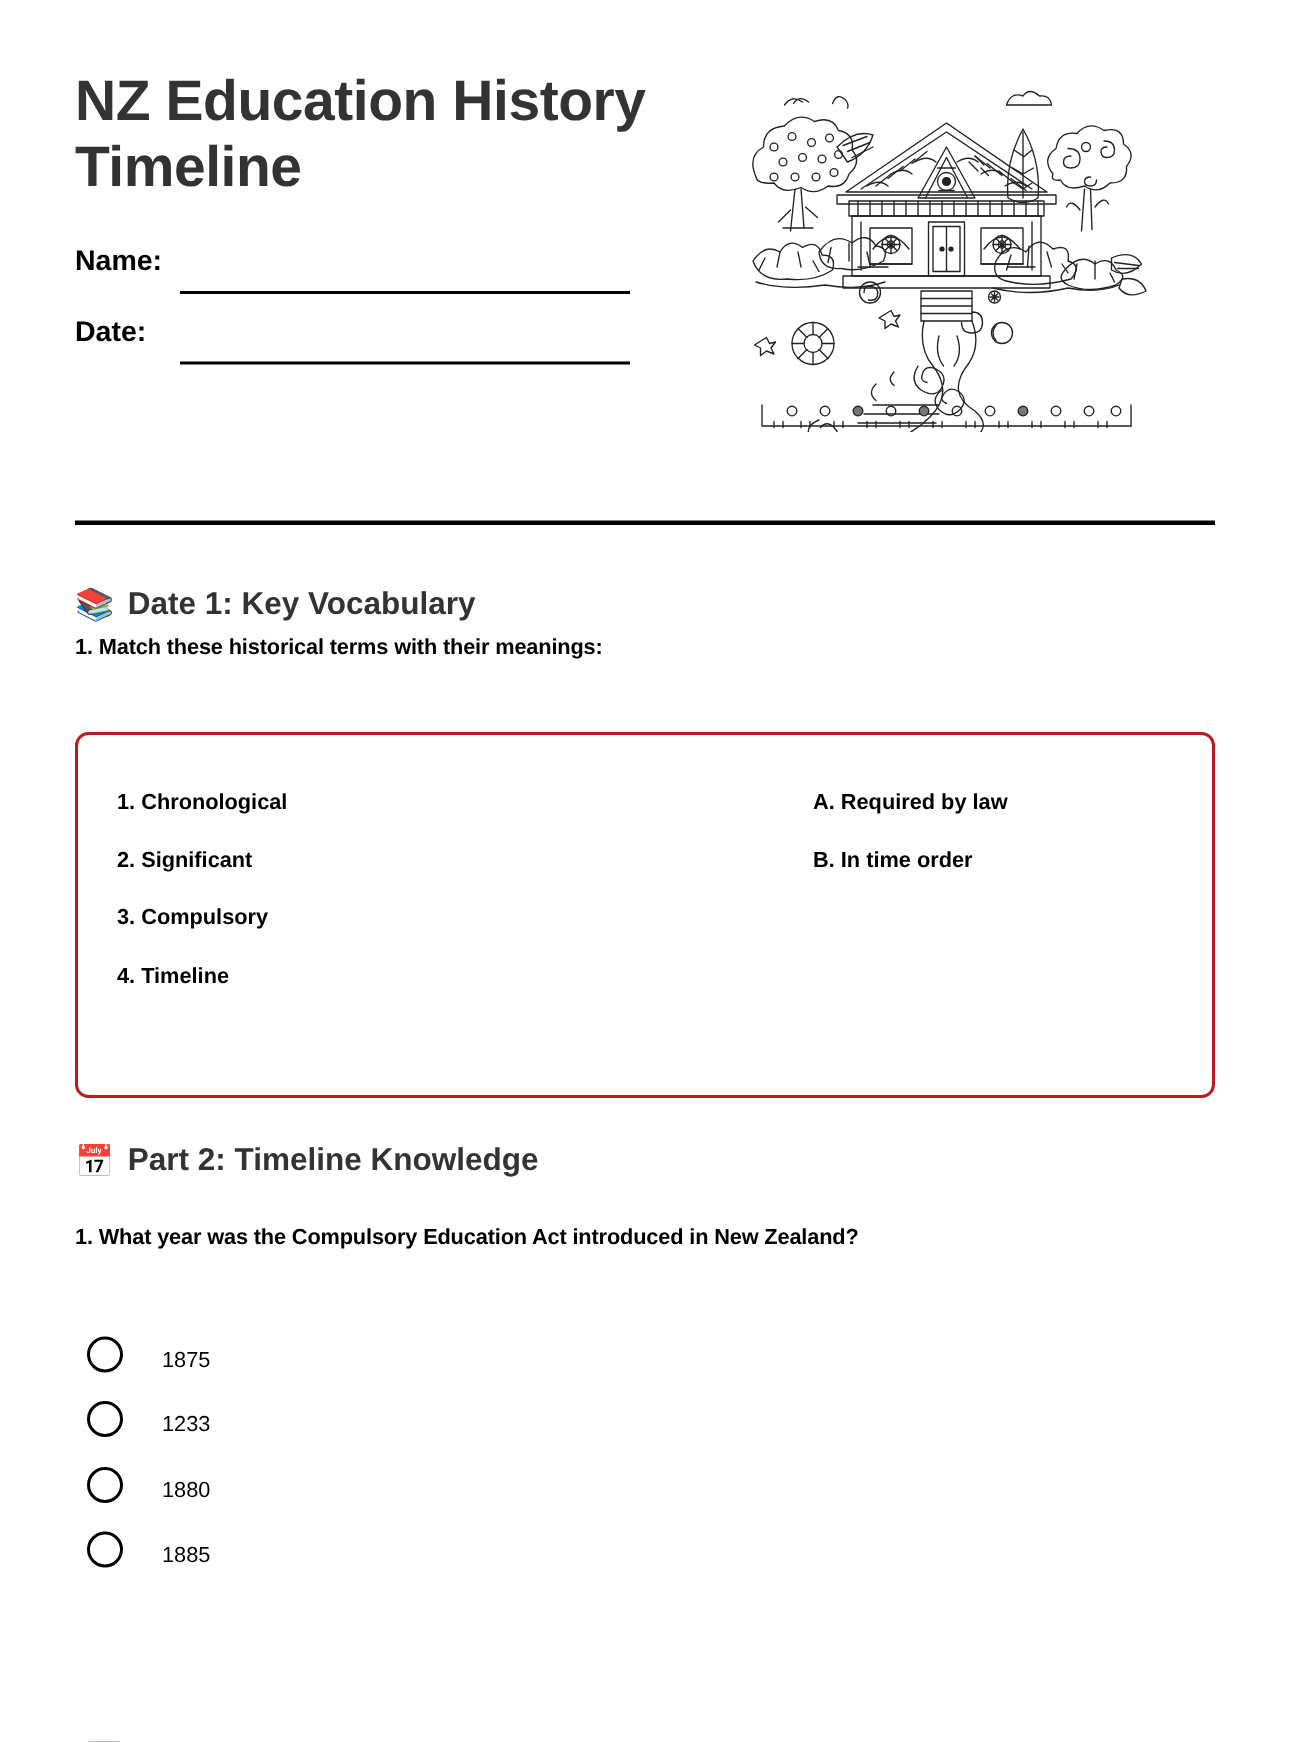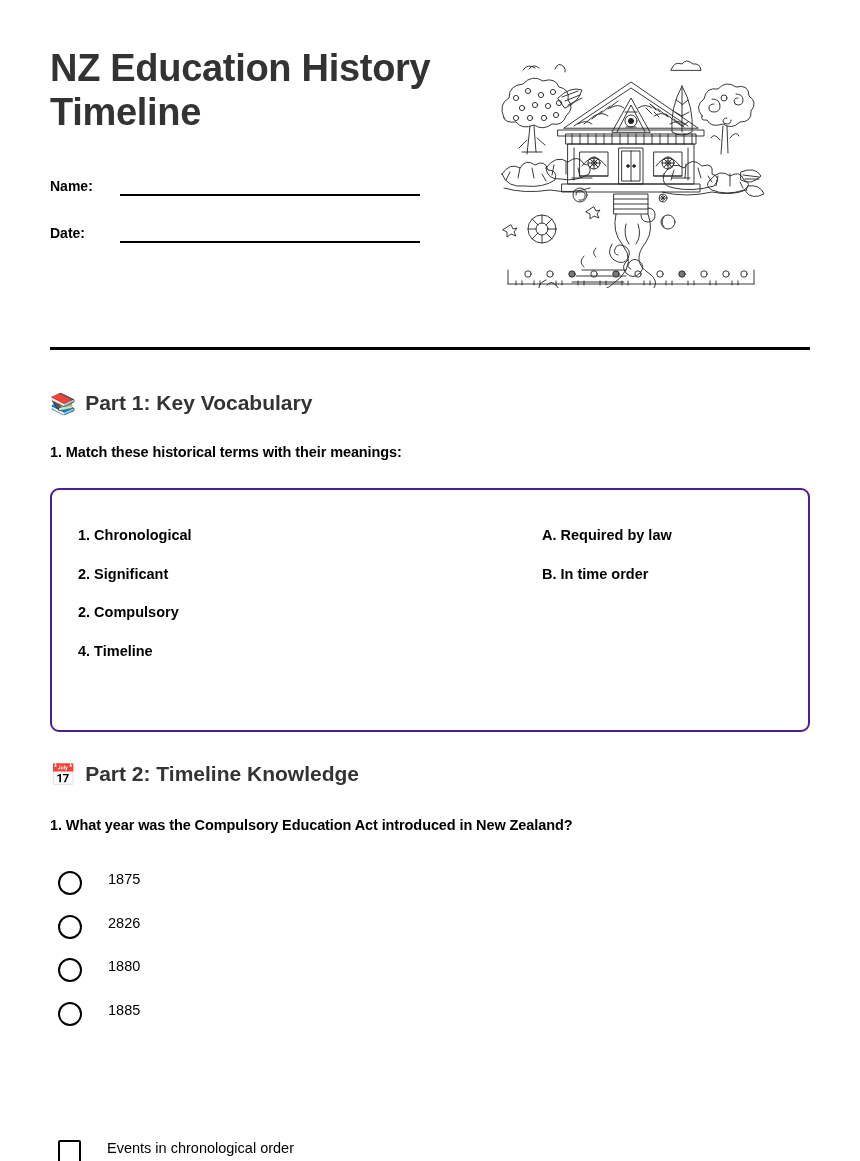--- a/index.html
+++ b/index.html
@@ -46,22 +46,22 @@
     top: 118px;
     width: 380px;
   }
   .field-row {
     position: relative;
     height: 47px;
   }
   .field-label {
     position: absolute;
     left: 0;
-    top: 14px;
-    font-size: 14px;
+    top: 0;
+    font-size: 19px;
     font-weight: bold;
     color: #000;
   }
   .field-line {
     position: absolute;
     left: 70px;
     top: 30px;
     width: 300px;
     border-bottom: 2px solid #000;
     height: 0;
@@ -110,21 +110,21 @@
     letter-spacing: -0.1px;
   }
 
   
   .match-box {
     position: absolute;
     left: 50px;
     top: 488px;
     width: 760px;
     height: 244px;
-    border: 2px solid #4c1d95;
+    border: 2px solid #b91c1c;
     border-radius: 9px;
     box-sizing: border-box;
   }
   .match-cols {
     position: absolute;
     left: 0;
     top: 0;
     width: 100%;
     height: 100%;
   }
@@ -142,21 +142,21 @@
     margin-bottom: 19px;
   }
 
   
   .options {
     position: absolute;
     left: 58px;
   }
   .option-row {
     display: flex;
-    align-items: flex-start;
+    align-items: flex-end;
     height: 43.5px;
   }
   .radio {
     width: 24px;
     height: 24px;
     border: 2.5px solid #000;
     border-radius: 50%;
     box-sizing: border-box;
     flex: 0 0 auto;
   }
@@ -365,31 +365,31 @@
                  M158 233 v4 M164 233 v4 M180 233 v4 M186 233 v4 M202 233 v4 M208 233 v4
                  M224 233 v4 M230 233 v4 M246 233 v4 M252 233 v4"></path>
       </g>
     </svg>
   </div>
 
   <div class="divider"></div>
 
   <div class="section-heading" style="left:50px; top:391px;">
     <span class="section-icon">📚</span>
-    <span>Part 1: Key Vocabulary</span>
-  </div>
-
-  <div class="question" style="left:50px; top:444px;">1. Match these historical terms with their meanings:</div>
+    <span>Date 1: Key Vocabulary</span>
+  </div>
+
+  <div class="question" style="left:50px; top:424px;">1. Match these historical terms with their meanings:</div>
 
   <div class="match-box">
     <div class="match-cols">
       <div class="match-col left">
         <div class="match-item">1. Chronological</div>
         <div class="match-item">2. Significant</div>
-        <div class="match-item">2. Compulsory</div>
+        <div class="match-item">3. Compulsory</div>
         <div class="match-item">4. Timeline</div>
       </div>
       <div class="match-col right">
         <div class="match-item">A. Required by law</div>
         <div class="match-item">B. In time order</div>
       </div>
     </div>
   </div>
 
   <div class="section-heading" style="left:50px; top:762px;">
@@ -399,21 +399,21 @@
 
   <div class="question" style="left:50px; top:817px;">1. What year was the Compulsory Education Act introduced in New Zealand?</div>
 
   <div class="options" style="top:871px;">
     <div class="option-row">
       <span class="radio"></span>
       <span class="option-label">1875</span>
     </div>
     <div class="option-row">
       <span class="radio"></span>
-      <span class="option-label">2826</span>
+      <span class="option-label">1233</span>
     </div>
     <div class="option-row">
       <span class="radio"></span>
       <span class="option-label">1880</span>
     </div>
     <div class="option-row">
       <span class="radio"></span>
       <span class="option-label">1885</span>
     </div>
   </div>

